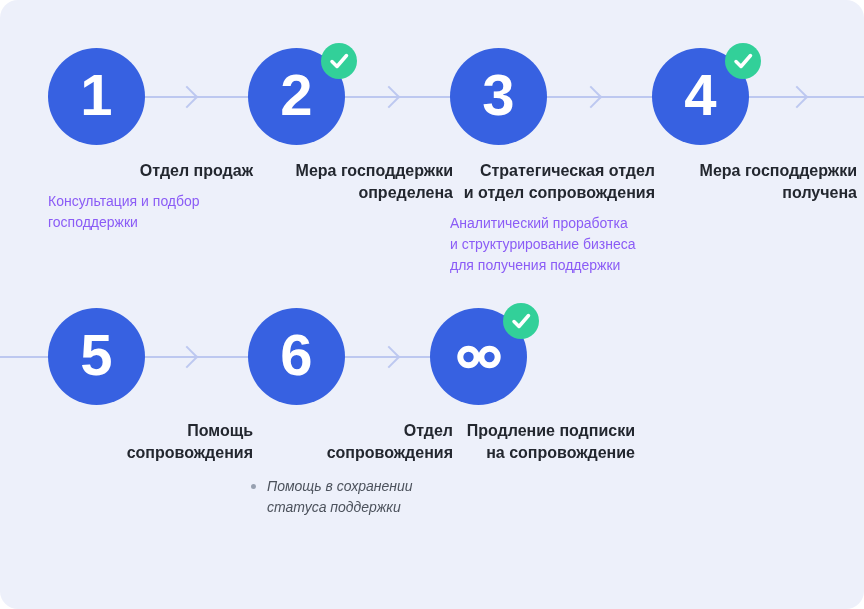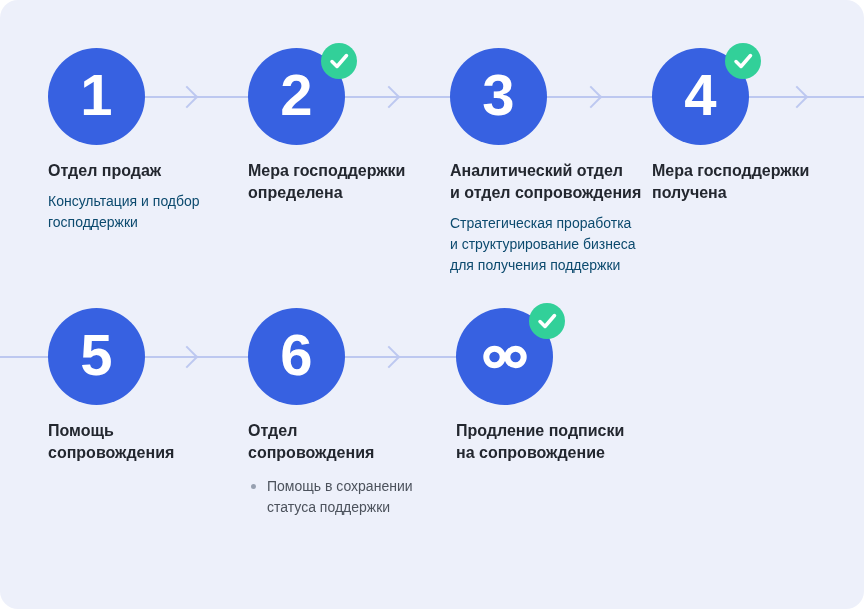--- a/index.html
+++ b/index.html
@@ -37,35 +37,37 @@
     position:absolute;top:-5px;right:-12px;
     width:36px;height:36px;border-radius:50%;
     background:#32D099;
     display:flex;align-items:center;justify-content:center;
     z-index:3;
   }
   .title{
     margin-top:15px;
     font-size:16px;font-weight:700;color:#23272F;line-height:22px;
     white-space:pre-line;
+    text-align:right;
   }
   .subtitle{
     margin-top:9px;
-    font-size:14px;font-weight:400;color:#0c4a6e;line-height:21px;
+    font-size:14px;font-weight:400;color:#8b5cf6;line-height:21px;
     white-space:pre-line;
   }
   .bullets{margin-top:12px;}
   .bullet{display:flex;margin-bottom:10px;}
   .dot{
     flex:none;width:5px;height:5px;border-radius:50%;
     background:#97A0B0;margin:8px 11px 0 3px;
   }
   .bullet-text{
     font-size:14px;font-weight:400;color:#4C525C;line-height:21px;
     white-space:pre-line;
+    font-style:italic;
   }
 </style>
 </head>
 <body>
 
 <div class="card">
 
   <div class="line" style="top:96px;left:97px;width:767px"></div>
   <div class="line" style="top:356px;left:0;width:499px"></div>
   <div class="chev" style="left:179px;top:89px"></div>
@@ -100,23 +102,23 @@
     <div class="title">Мера господдержки
 определена</div>
   </div>
 
   <div class="col" style="left:450px;top:48px">
     <div class="circle-wrap">
       <div class="circle">
         <span class="num">3</span>
       </div>
     </div>
-    <div class="title">Аналитический отдел
+    <div class="title">Стратегическая отдел
 и отдел сопровождения</div>
-    <div class="subtitle">Стратегическая проработка
+    <div class="subtitle">Аналитический проработка
 и структурирование бизнеса
 для получения поддержки</div>
   </div>
 
   <div class="col" style="left:652px;top:48px">
     <div class="circle-wrap">
       <div class="circle">
         <span class="num">4</span>
       </div>
       <div class="badge">
@@ -149,21 +151,21 @@
 сопровождения</div>
     <div class="bullets">
       <div class="bullet">
         <span class="dot"></span>
         <span class="bullet-text">Помощь в сохранении
 статуса поддержки</span>
       </div>
     </div>
   </div>
 
-  <div class="col" style="left:456px;top:308px">
+  <div class="col" style="left:430px;top:308px">
     <div class="circle-wrap">
       <div class="circle">
         <svg width="46" height="24" viewBox="0 0 46 24">
           <circle cx="12.5" cy="12" r="8.2" fill="none" stroke="#ffffff" stroke-width="6"></circle>
           <circle cx="33.5" cy="12" r="8.2" fill="none" stroke="#ffffff" stroke-width="6"></circle>
         </svg>
       </div>
       <div class="badge">
         <svg width="36" height="36" viewBox="0 0 36 36">
           <polyline points="11,18.5 16,23.5 25.5,12.5" fill="none" stroke="#ffffff" stroke-width="3.5" stroke-linecap="round" stroke-linejoin="round"></polyline>

